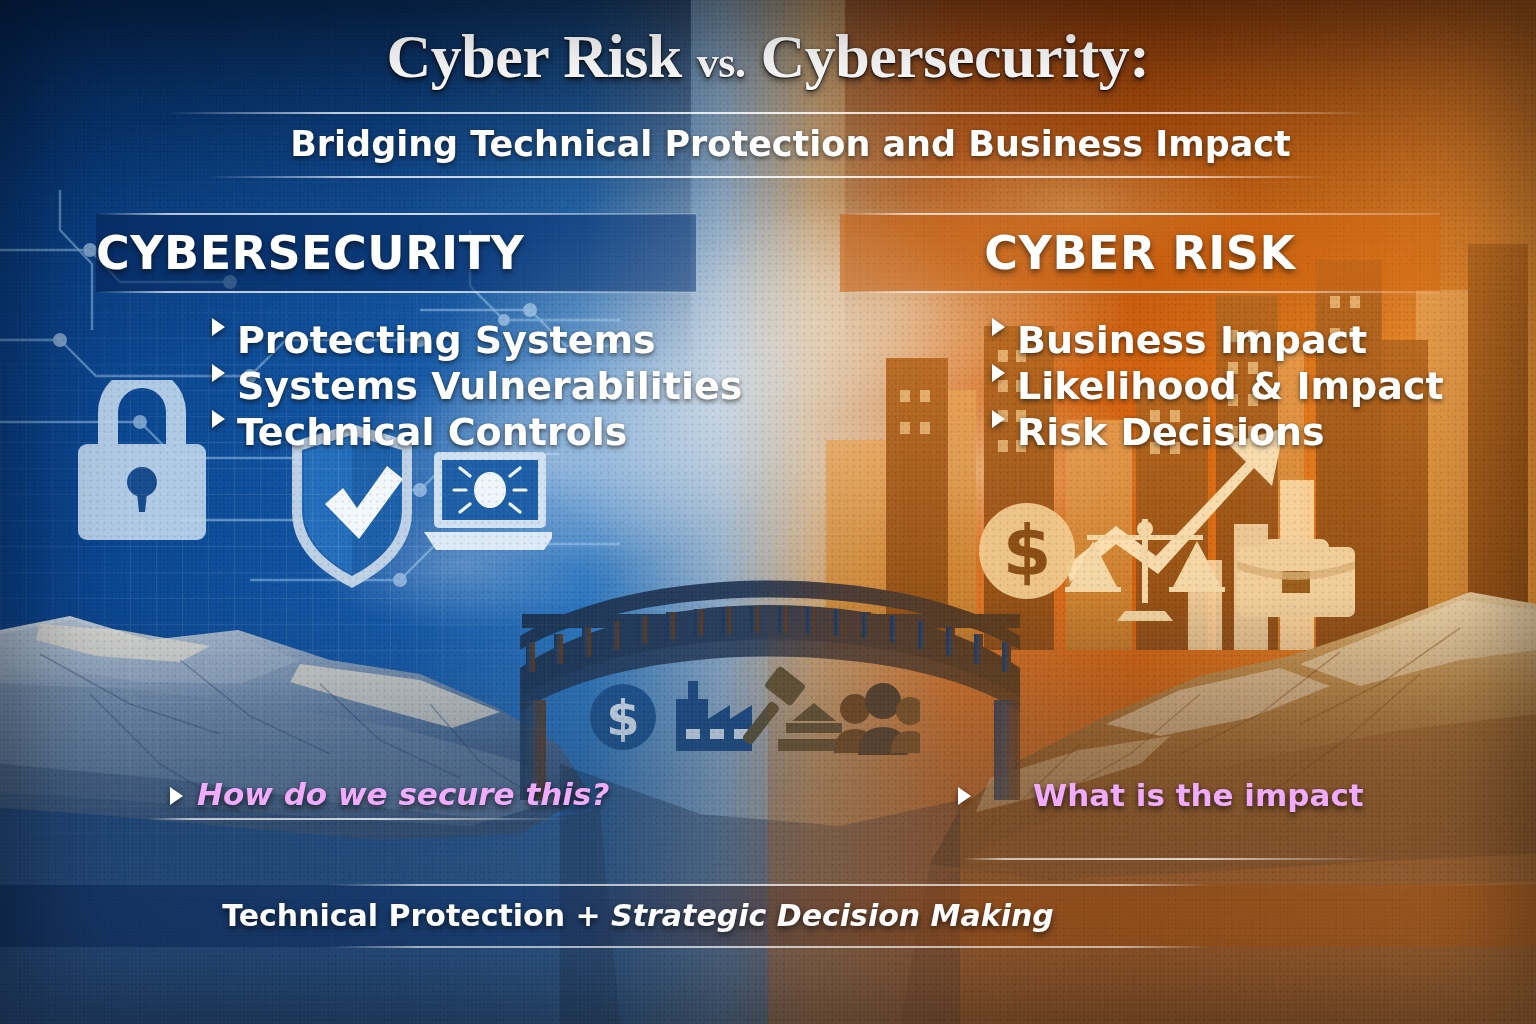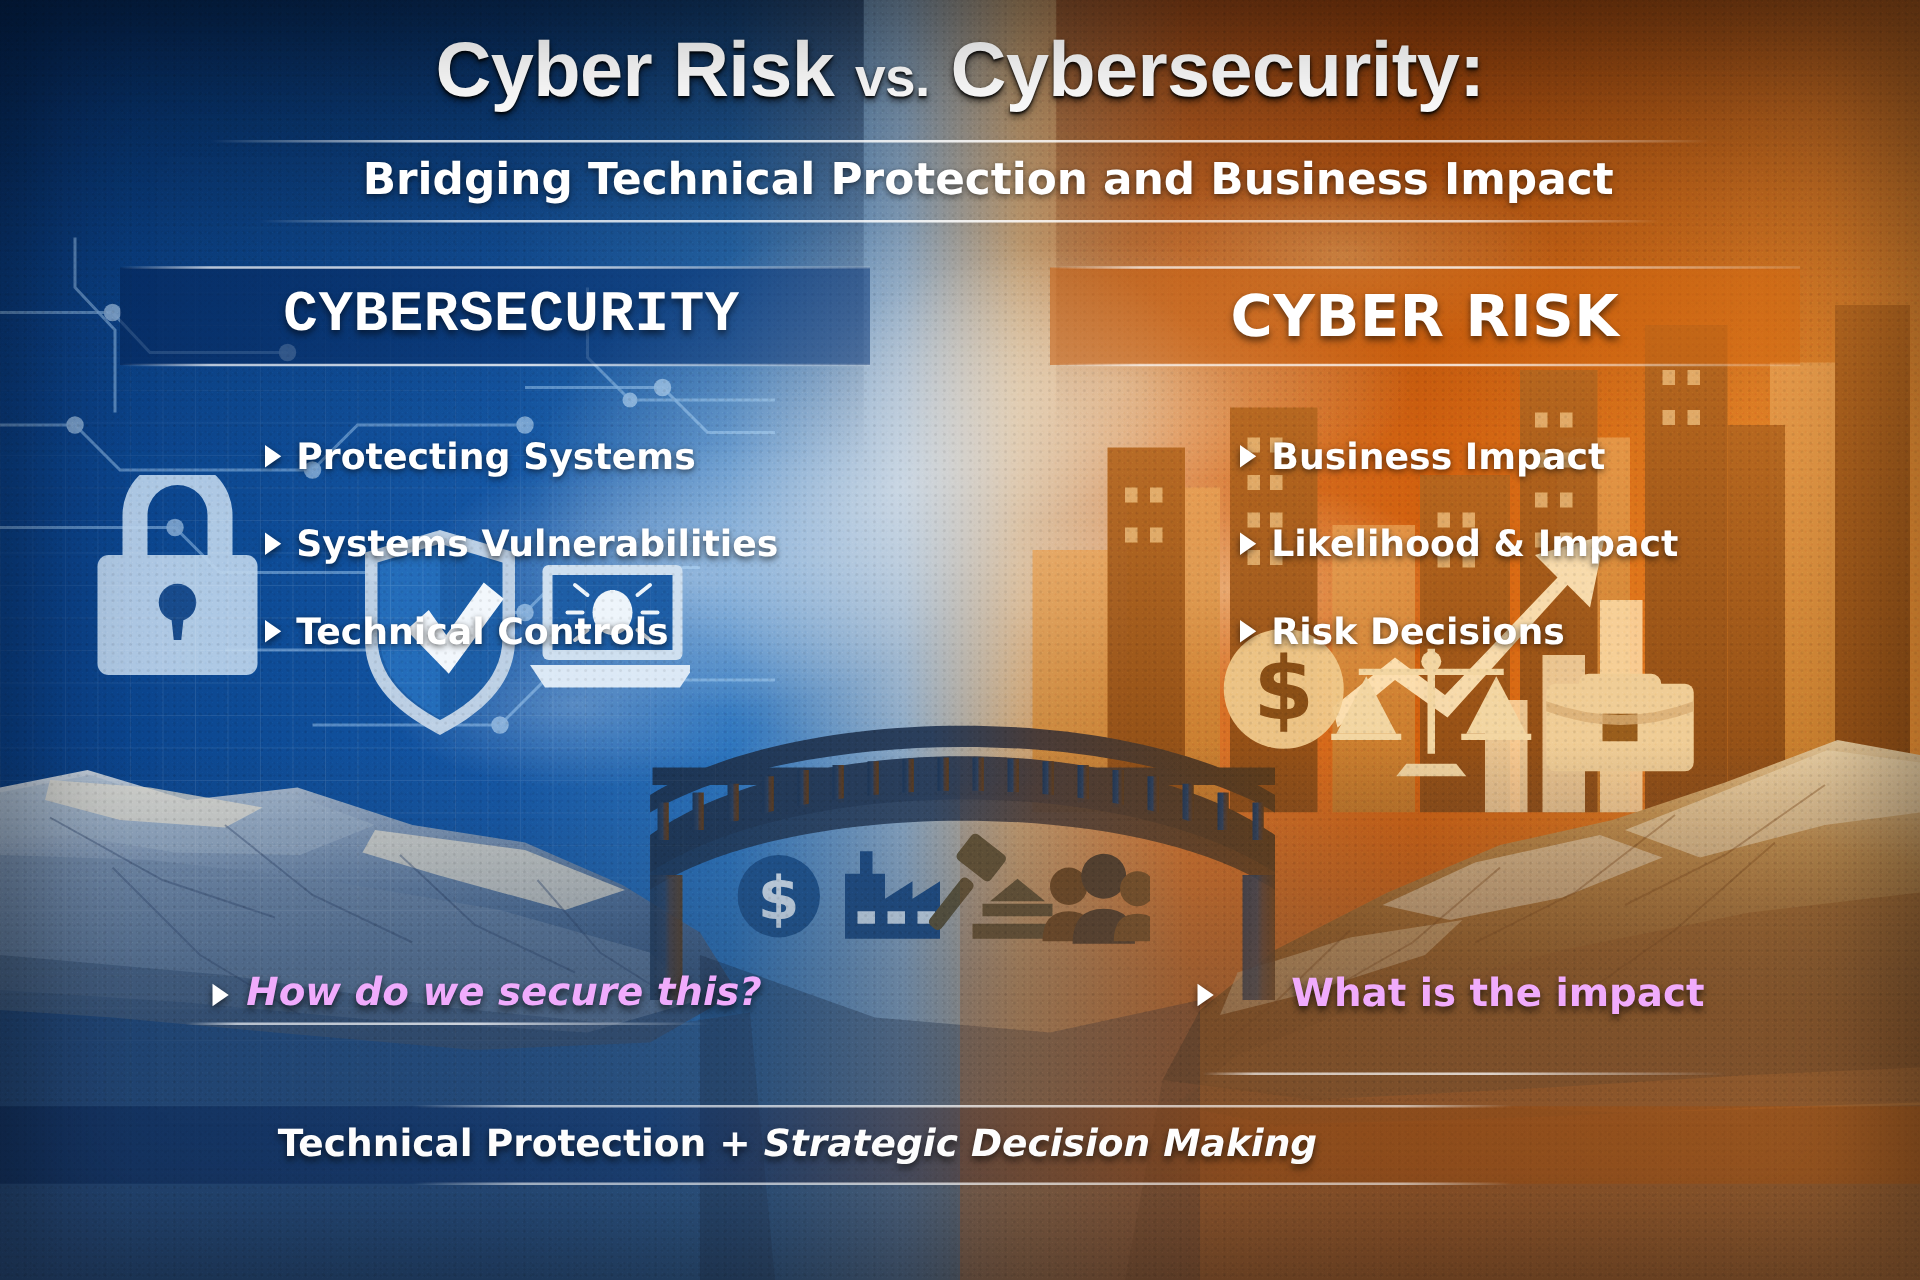--- a/index.html
+++ b/index.html
@@ -103,21 +103,21 @@
   .icons-bridge{ position:absolute; left:590px; top:665px; width:330px; height:95px; }
 
   
   .title-wrap {
     position:absolute; left:0; top:24px; width:1536px; text-align:center;
   }
   .title {
     font-size:62px; font-weight:bold; color:#ffffff; letter-spacing:-0.5px;
     text-shadow:0 3px 6px rgba(0,0,0,.62), 0 1px 2px rgba(0,0,0,.8);
     line-height:1.06; white-space:nowrap;
-    font-family:Liberation Sans, sans-serif;
+    font-family:Liberation Serif, serif;
   }
   .title .small { font-size:44px; }
   .rule {
     position:absolute; height:2px; left:50%; transform:translateX(-50%);
     background:linear-gradient(to right, rgba(255,255,255,0) 0%, rgba(255,255,255,.75) 14%, rgba(255,255,255,.85) 50%, rgba(255,255,255,.75) 86%, rgba(255,255,255,0) 100%);
   }
   #rule-top { top:112px; width:1200px; }
   #rule-bot { top:176px; width:1120px; }
 
   .subtitle {
@@ -142,32 +142,31 @@
   #hl-l2 { left:96px; top:291px; width:600px; }
   #hl-r1 { left:840px; top:213px; width:600px; }
   #hl-r2 { left:840px; top:291px; width:600px; }
 
   .col-title {
     position:absolute; top:226px; font-size:46px; font-weight:bold; color:#fff;
     letter-spacing:0.5px; white-space:nowrap;
     text-shadow:0 3px 6px rgba(0,0,0,.55);
     font-family:"DejaVu Sans", sans-serif;
   }
-  #ct-left  { left:96px; width:496px; text-align:right;font-family:Liberation Mono, monospace; }
+  #ct-left  { left:96px; width:496px; text-align:left; }
   #ct-right { left:840px; width:600px; text-align:center; }
 
   .bullets { position:absolute; }
   #bl-left  { left:212px; top:318px; }
   #bl-right { left:992px; top:318px; }
   .bullet {
-    display:flex; align-items:center; gap:12px; height:46px;
-    font-size:29px; font-weight:bold; color:#fff; white-space:nowrap;
+    display:flex; align-items:flex-start; gap:12px; height:46px;
+    font-size:38px; font-weight:bold; color:#fff; white-space:nowrap;
     text-shadow:0 2px 5px rgba(0,0,0,.6);
     font-family:"DejaVu Sans", sans-serif;
-    margin-top:24px;
   }
   .tri {
     width:0;height:0;border-left:13px solid #fff;
     border-top:9px solid transparent;border-bottom:9px solid transparent;
     filter:drop-shadow(0 2px 3px rgba(0,0,0,.6));
     flex:0 0 auto;
   }
 
   
   .question {

